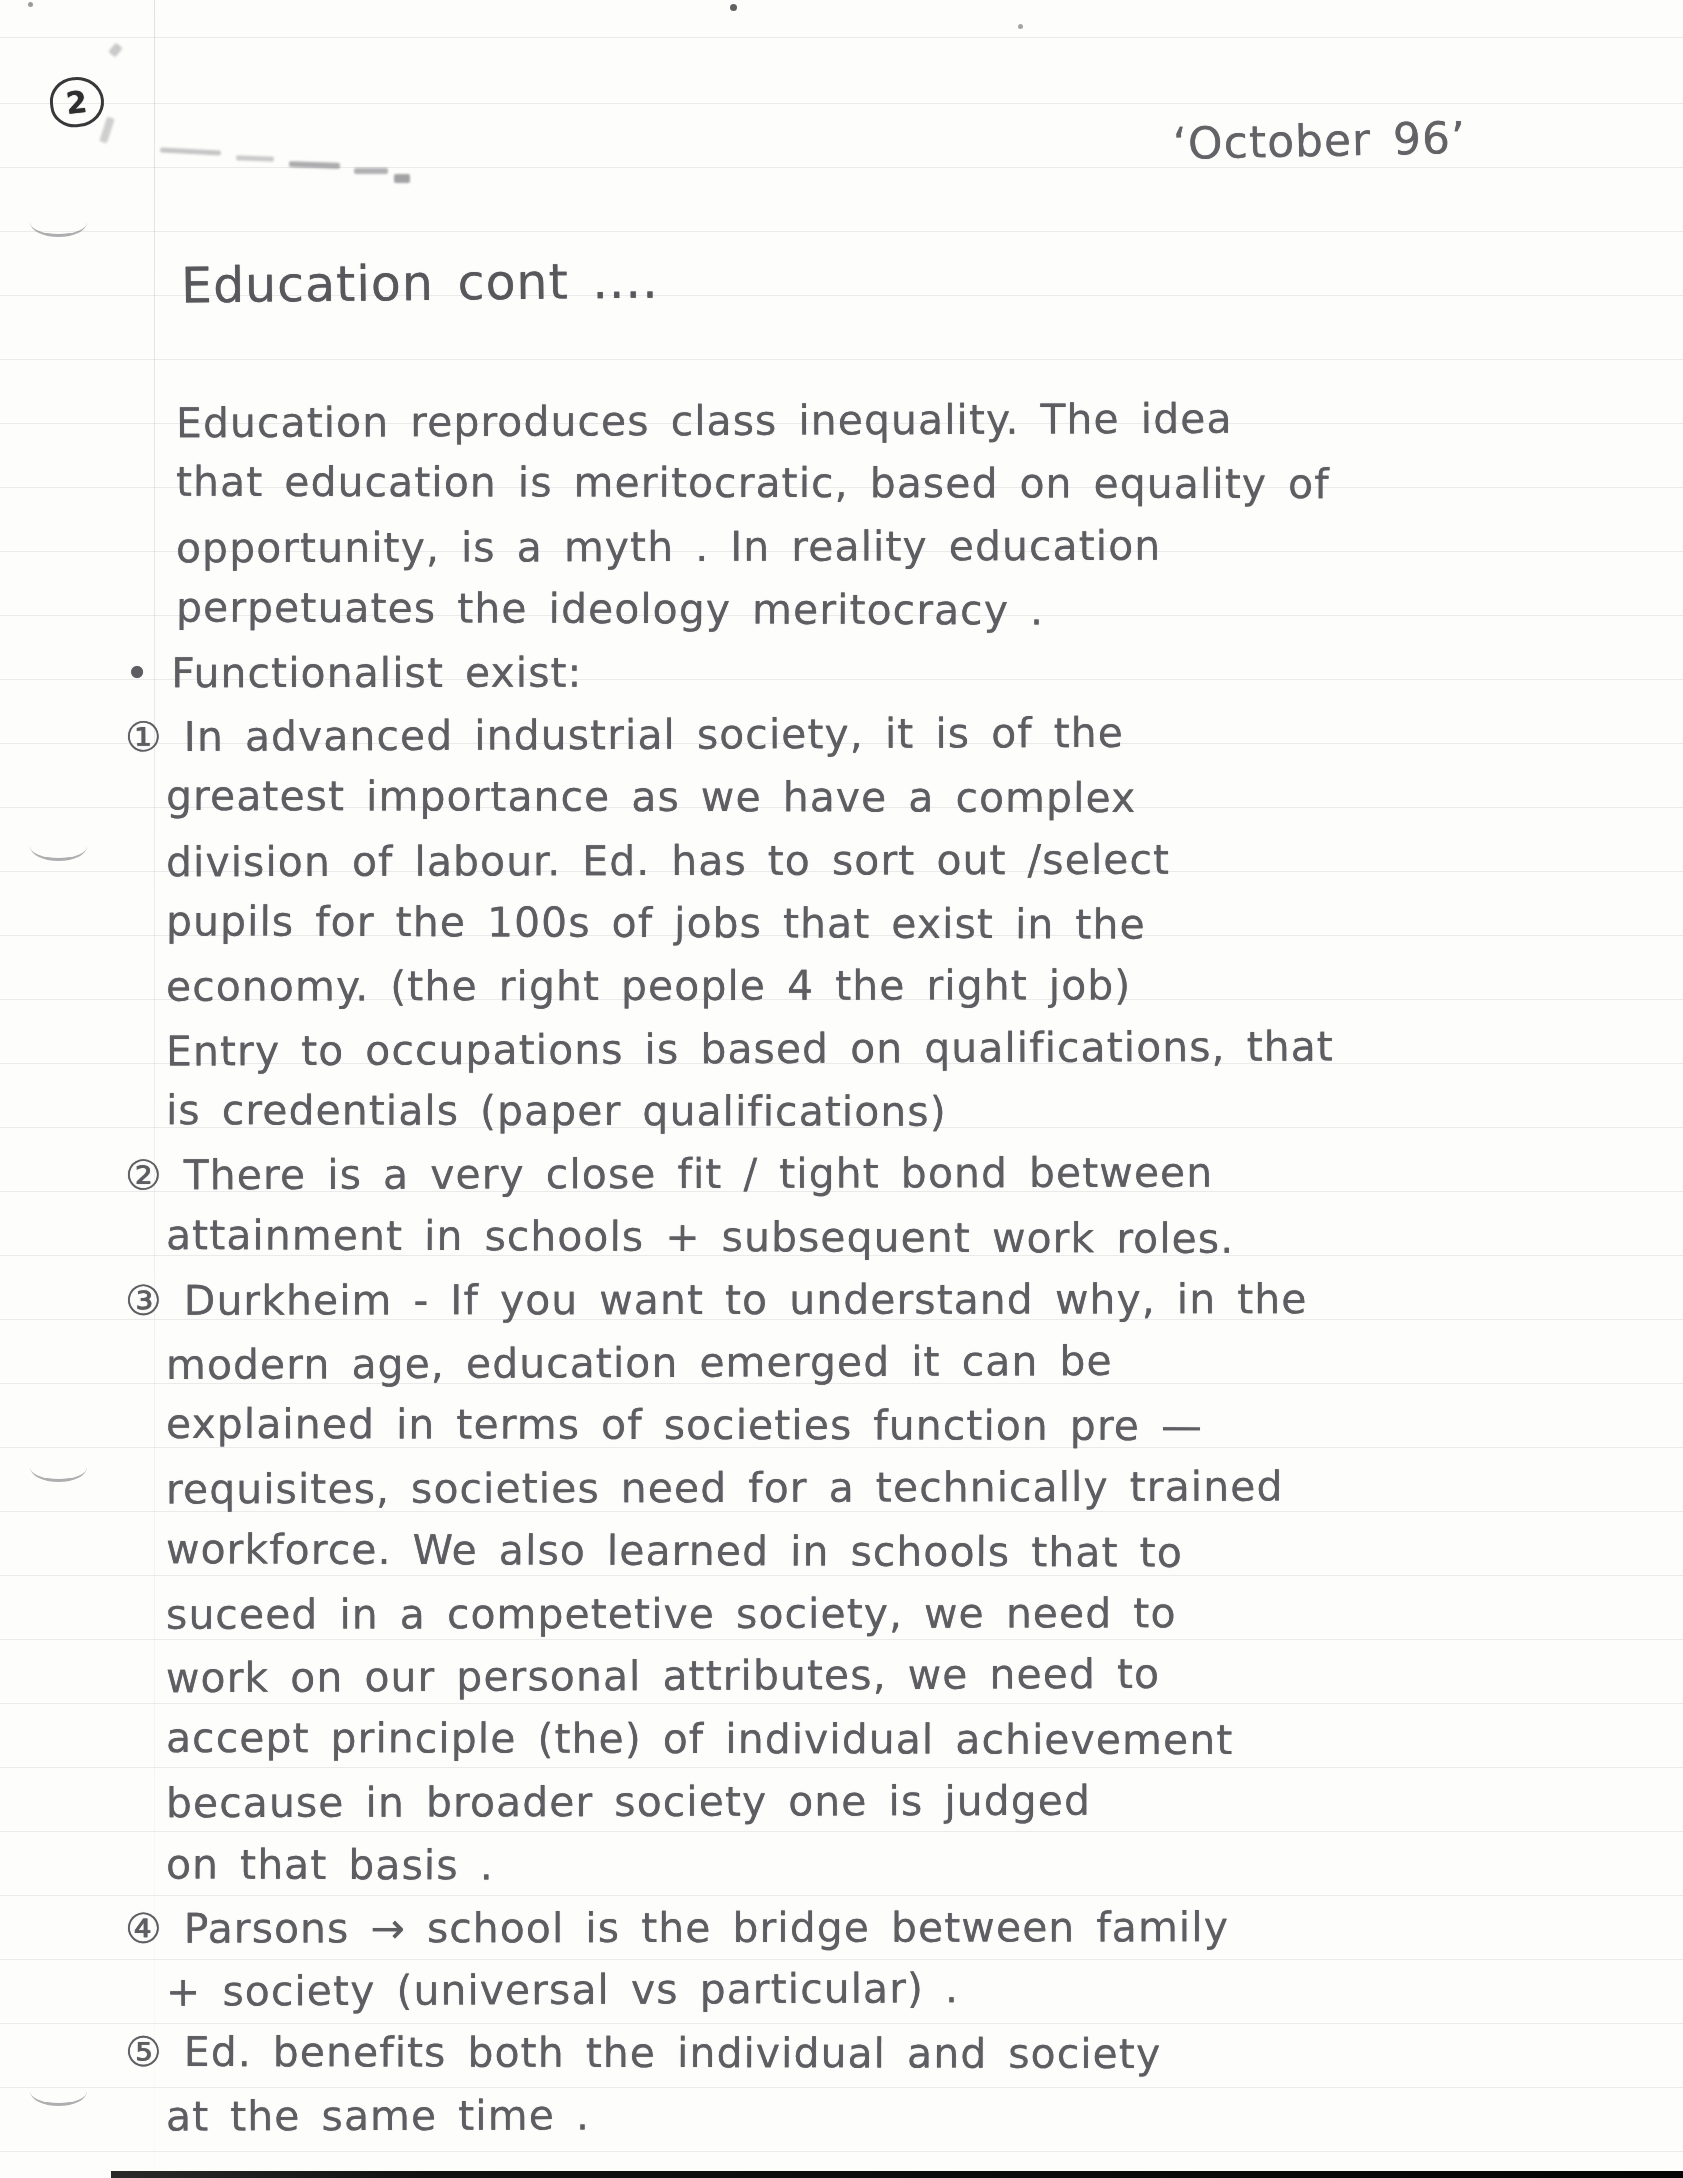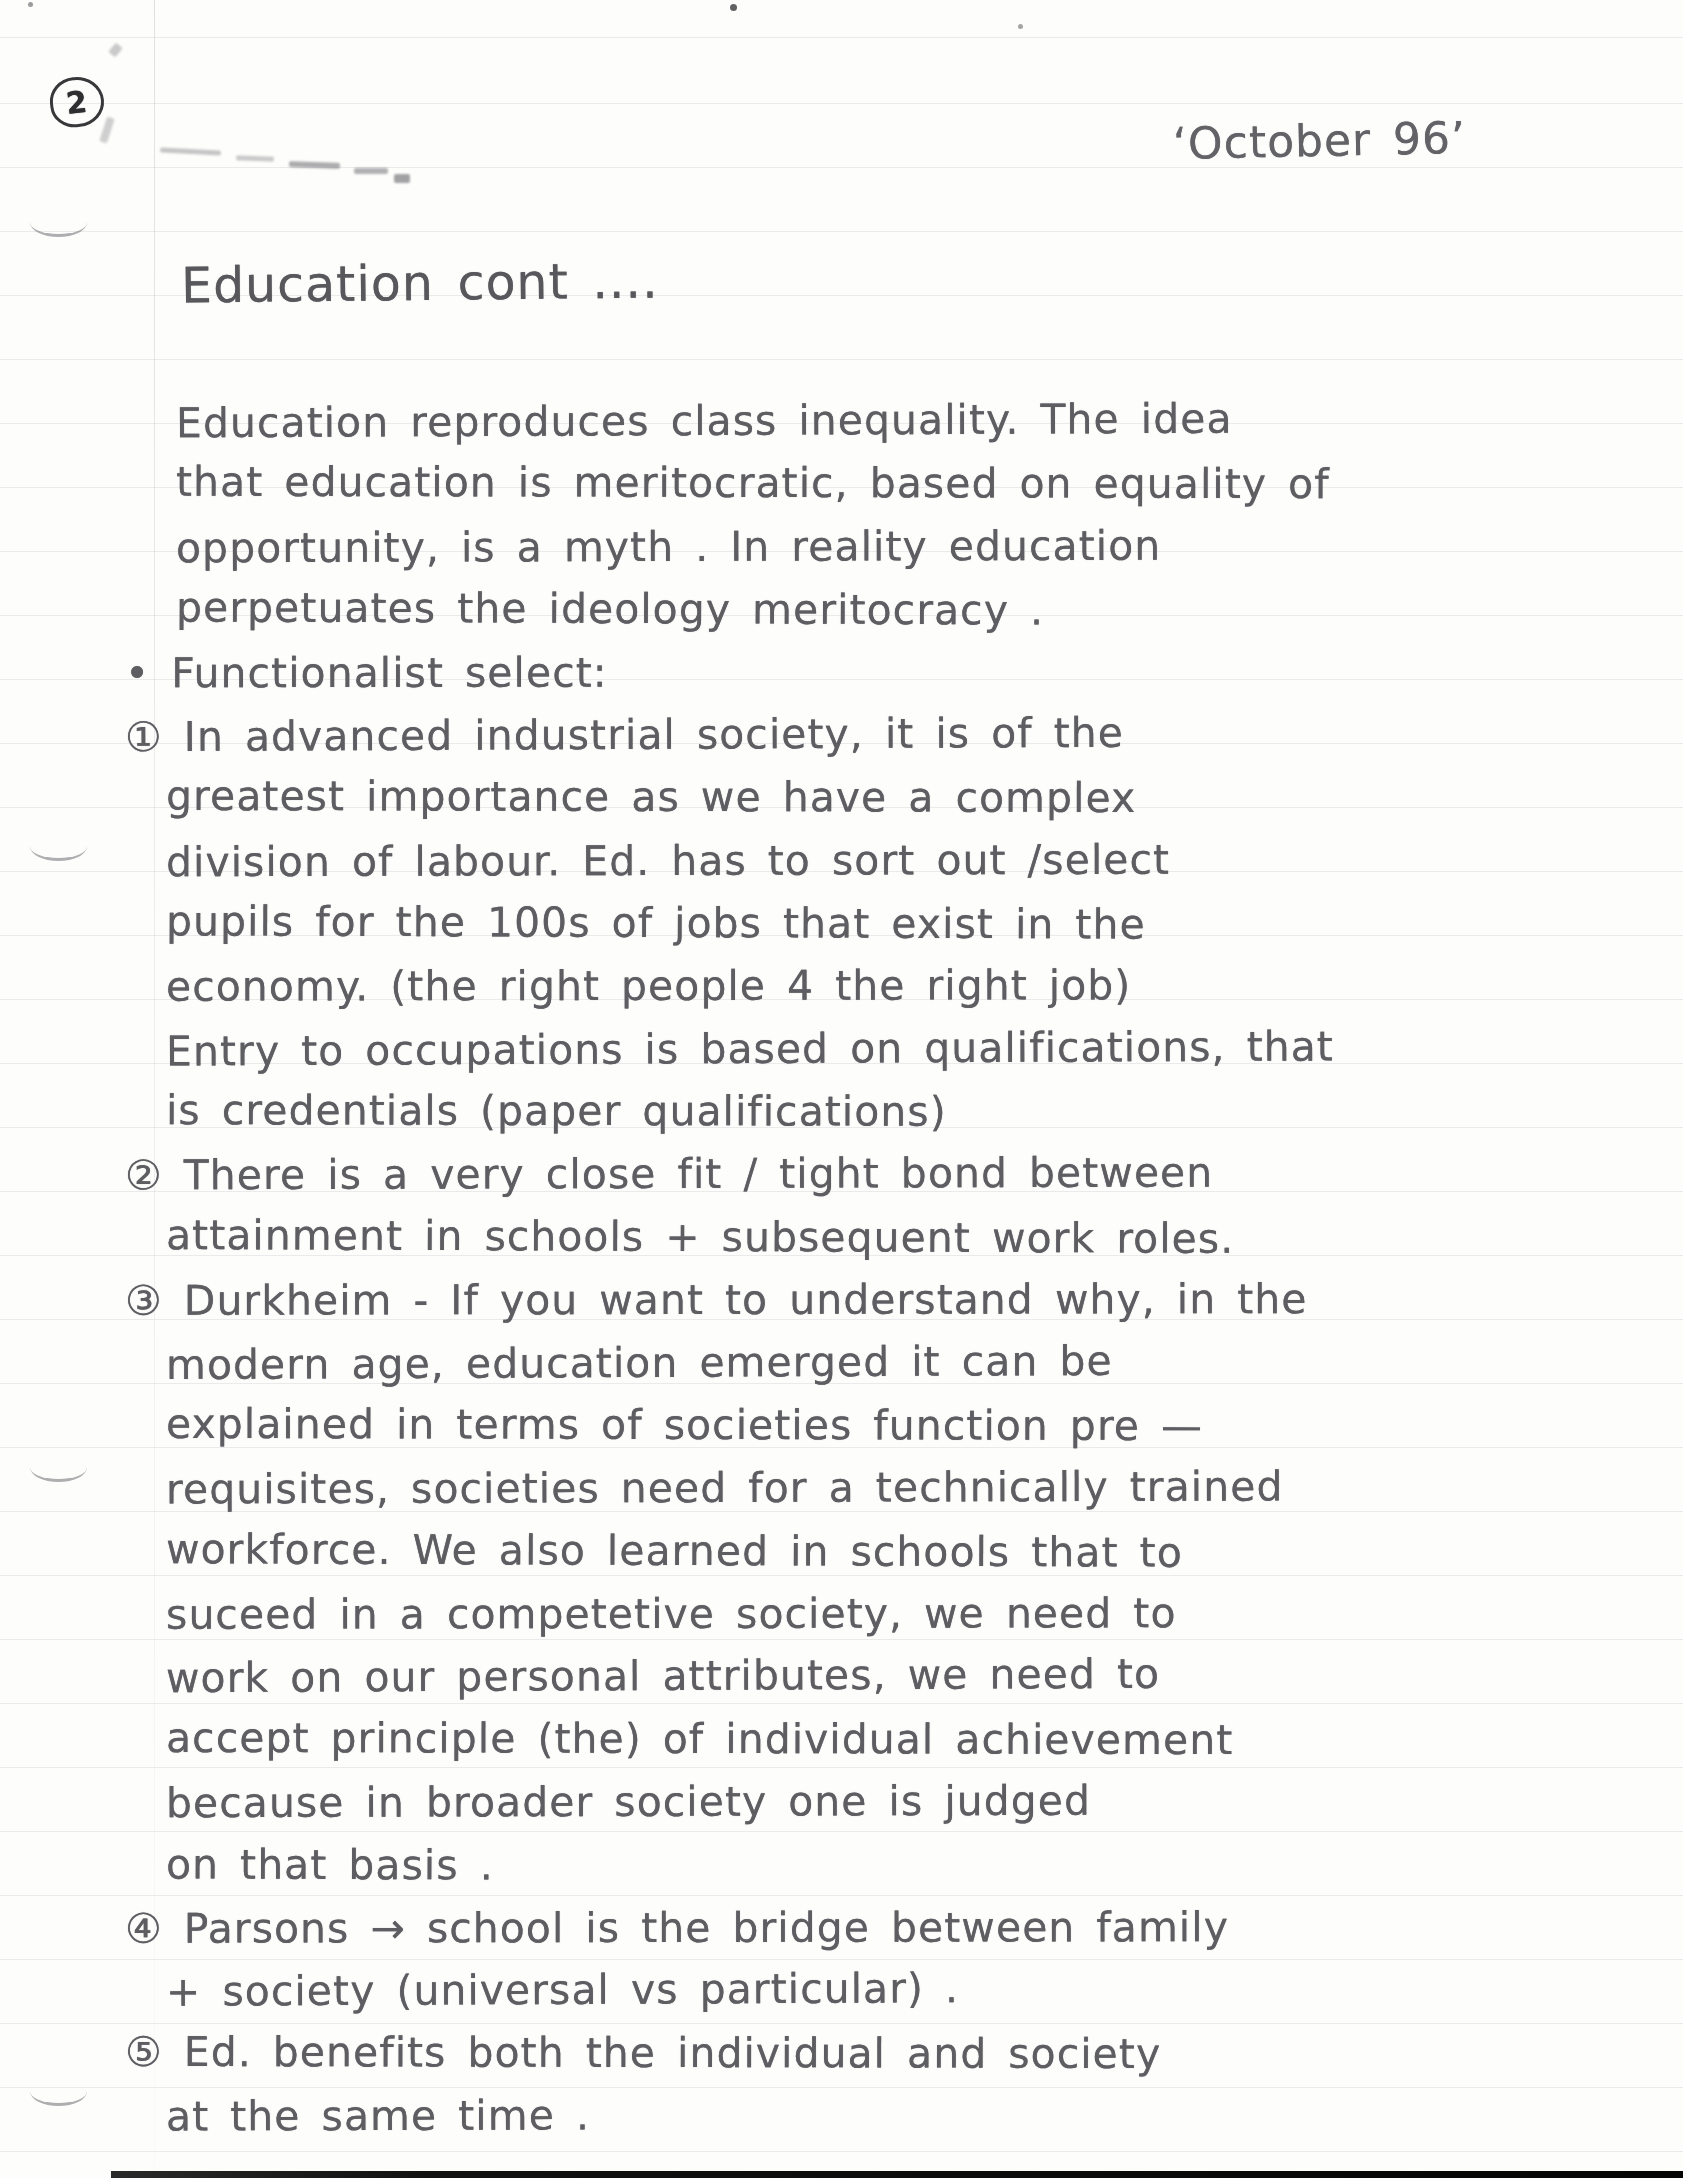--- a/index.html
+++ b/index.html
@@ -84,21 +84,21 @@
 
   <div id="date-label" class="hw">‘October 96’</div>
 
   <div id="note-title" class="hw">Education cont ....</div>
 
   <div id="note-body">
       <div class="hw hw-line para" style="top: 392px; transform: rotate(-0.25deg);">Education reproduces class inequality. The idea</div>
       <div class="hw hw-line para" style="top: 454px; transform: rotate(0.12deg);">that education is meritocratic, based on equality of</div>
       <div class="hw hw-line para" style="top: 518px; transform: rotate(-0.15deg);">opportunity, is a myth . In reality education</div>
       <div class="hw hw-line para" style="top: 580px; transform: rotate(0.2deg);">perpetuates the ideology meritocracy .</div>
-      <div class="hw hw-line hang" style="top: 644px; transform: rotate(-0.08deg);">• Functionalist select:</div>
+      <div class="hw hw-line hang" style="top: 644px; transform: rotate(-0.08deg);">• Functionalist exist:</div>
       <div class="hw hw-line hang" style="top: 706px; transform: rotate(-0.25deg);">① In advanced industrial society, it is of the</div>
       <div class="hw hw-line normal" style="top: 768px; transform: rotate(0.12deg);">greatest importance as we have a complex</div>
       <div class="hw hw-line normal" style="top: 832px; transform: rotate(-0.15deg);">division of labour. Ed. has to sort out /select</div>
       <div class="hw hw-line normal" style="top: 894px; transform: rotate(0.2deg);">pupils for the 100s of jobs that exist in the</div>
       <div class="hw hw-line normal" style="top: 957px; transform: rotate(-0.08deg);">economy. (the right people 4 the right job)</div>
       <div class="hw hw-line normal" style="top: 1020px; transform: rotate(-0.25deg);">Entry to occupations is based on qualifications, that</div>
       <div class="hw hw-line normal" style="top: 1082px; transform: rotate(0.12deg);">is credentials (paper qualifications)</div>
       <div class="hw hw-line hang" style="top: 1145px; transform: rotate(-0.15deg);">② There is a very close fit / tight bond between</div>
       <div class="hw hw-line normal" style="top: 1208px; transform: rotate(0.2deg);">attainment in schools + subsequent work roles.</div>
       <div class="hw hw-line hang" style="top: 1271px; transform: rotate(-0.08deg);">③ Durkheim - If you want to understand why, in the</div>

